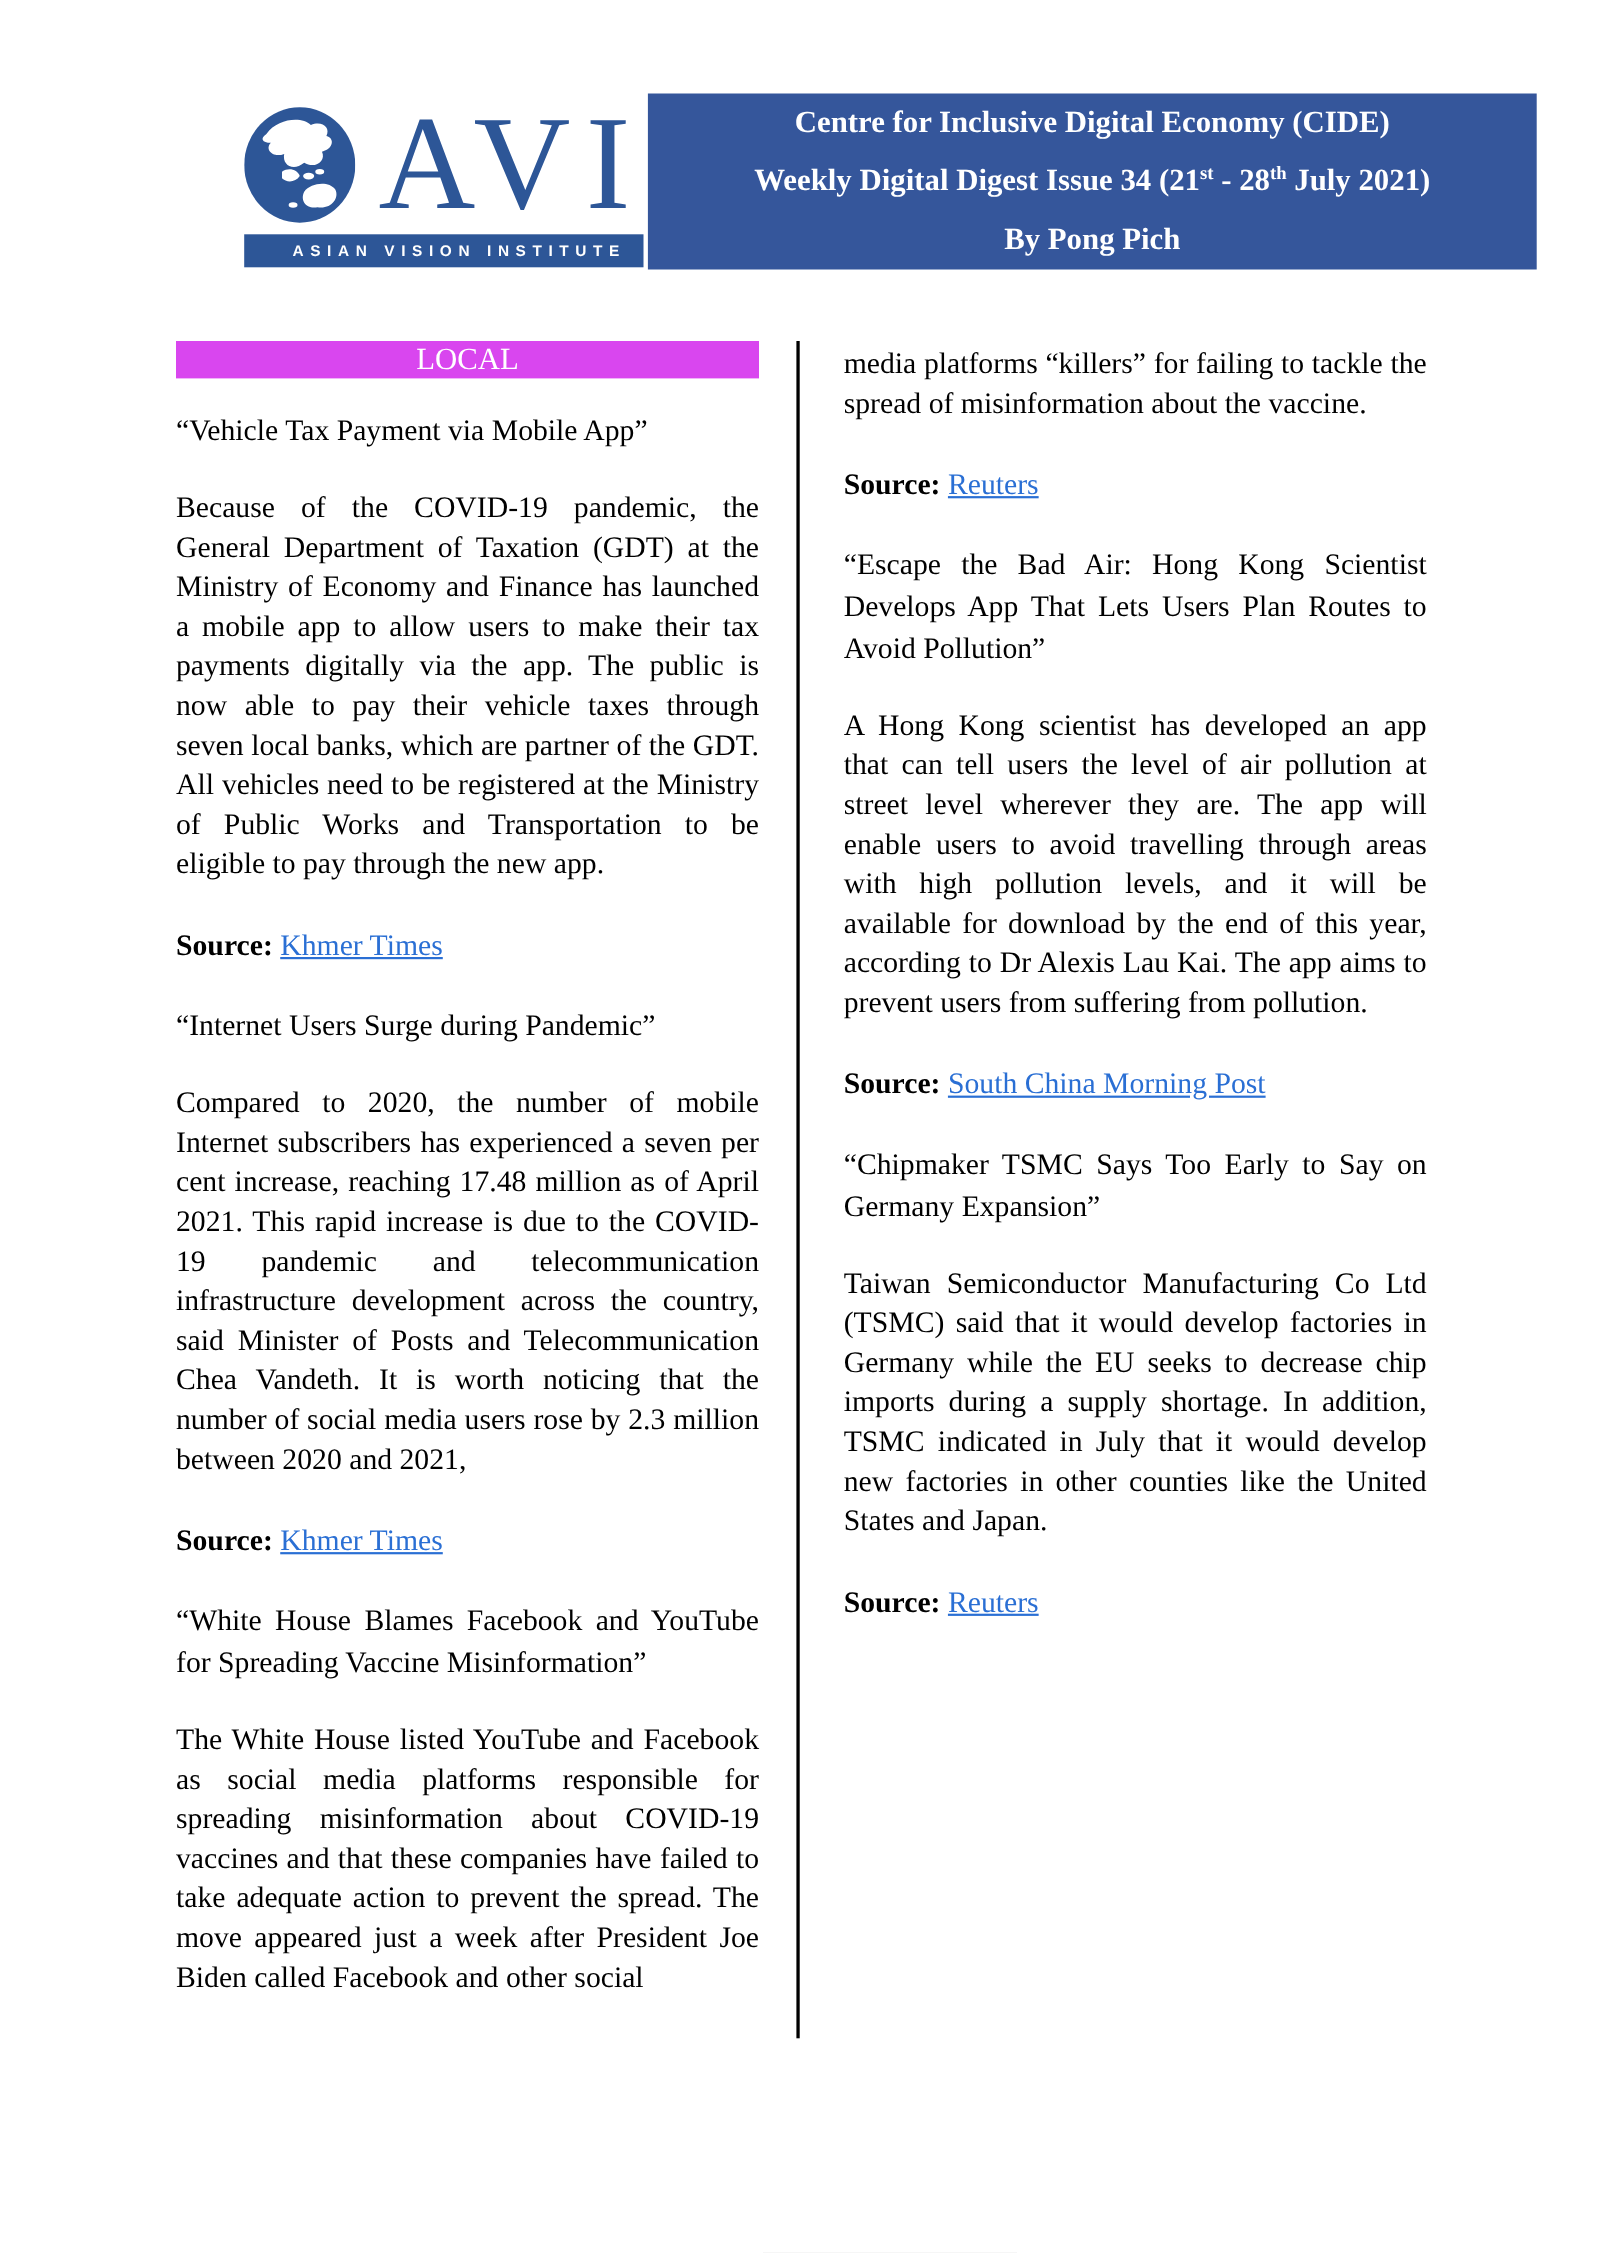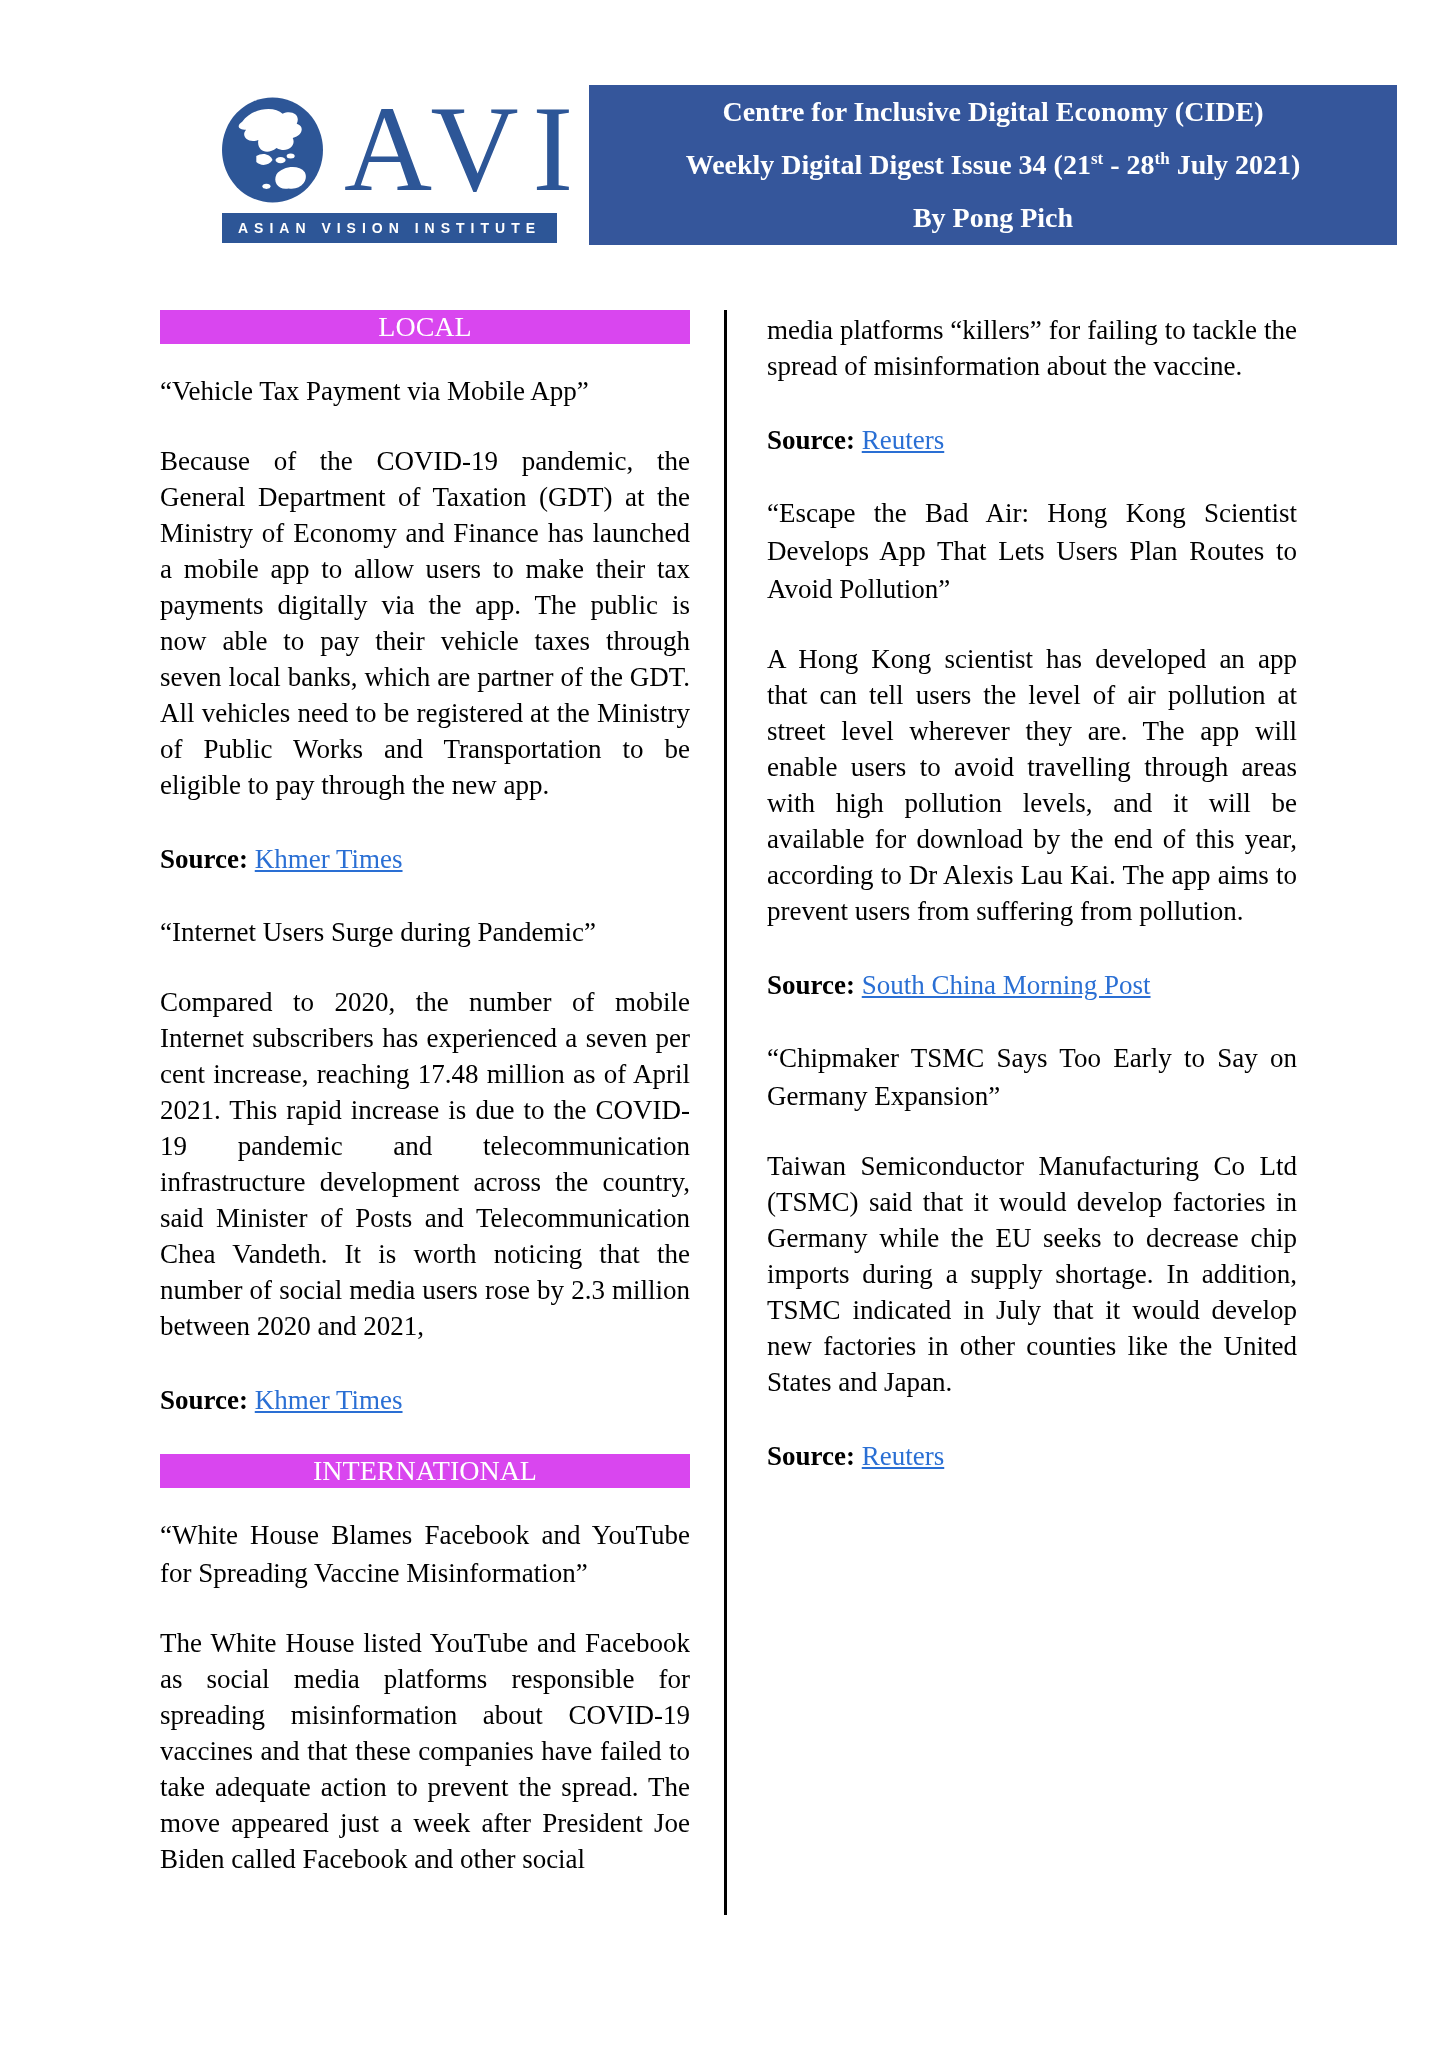--- a/index.html
+++ b/index.html
@@ -12,21 +12,21 @@
   .globe { position:absolute; left:222px; top:96px; width:101px; height:108px; }
   .avi-monogram {
     position:absolute; left:332px; top:88px; width:230px;
     font-size:122px; line-height:1; letter-spacing:14px;
     color:#2d5697; font-weight:500; white-space:nowrap;margin-left:12px;
   }
   .logo-bar {
     position:absolute; left:222px; top:213px; width:335px; height:30px;
     background:#2d5697; color:#fff; text-align:center;
     font-family:"Liberation Sans", sans-serif; font-size:14px; font-weight:600;
-    letter-spacing:6px; line-height:31px; white-space:nowrap;
+    letter-spacing:6px; line-height:31px; white-space:nowrap;padding-left:28px;
   }
   .banner {
     position:absolute; left:589px; top:85px; width:808px; height:160px;
     background:#35569b; color:#fff; text-align:center;
     font-weight:bold; font-size:28px;
   }
   .banner .bline { line-height:53px; height:53px; }
   .banner sup { font-size:17px; vertical-align:super; line-height:0; }
   
   .columns { position:absolute; left:160px; top:310px; width:1140px; display:flex; align-items:stretch; }
@@ -89,23 +89,20 @@
       <div class="source-line">
         <span class="source-label">Source: </span><span class="source-link">Khmer Times</span>
       </div>
 
       <div class="article-title">“Internet Users Surge during Pandemic”</div>
       <div class="article-body">Compared to 2020, the number of mobile Internet subscribers has experienced a seven per cent increase, reaching 17.48 million as of April 2021. This rapid increase is due to the COVID-19 pandemic and telecommunication infrastructure development across the country, said Minister of Posts and Telecommunication Chea Vandeth. It is worth noticing that the number of social media users rose by 2.3 million between 2020 and 2021,</div>
       <div class="source-line">
         <span class="source-label">Source: </span><span class="source-link">Khmer Times</span>
       </div>
 
-      <div class="section-bar intl">
-        <span>INTERNATIONAL</span>
-      </div>
 
       <div class="article-title">“White House Blames Facebook and YouTube for Spreading Vaccine Misinformation”</div>
       <div class="article-body">The White House listed YouTube and Facebook as social media platforms responsible for spreading misinformation about COVID-19 vaccines and that these companies have failed to take adequate action to prevent the spread. The move appeared just a week after President Joe Biden called Facebook and other social</div>
     </div>
 
     <div class="divider"></div>
 
     <div class="col col-right">
       <div class="article-body">media platforms “killers” for failing to tackle the spread of misinformation about the vaccine.</div>
       <div class="source-line">

